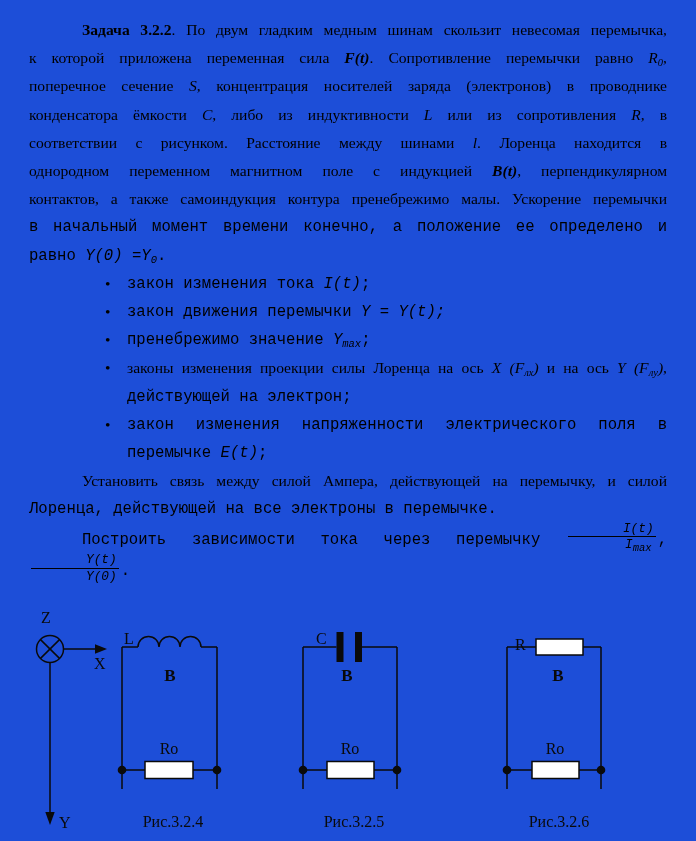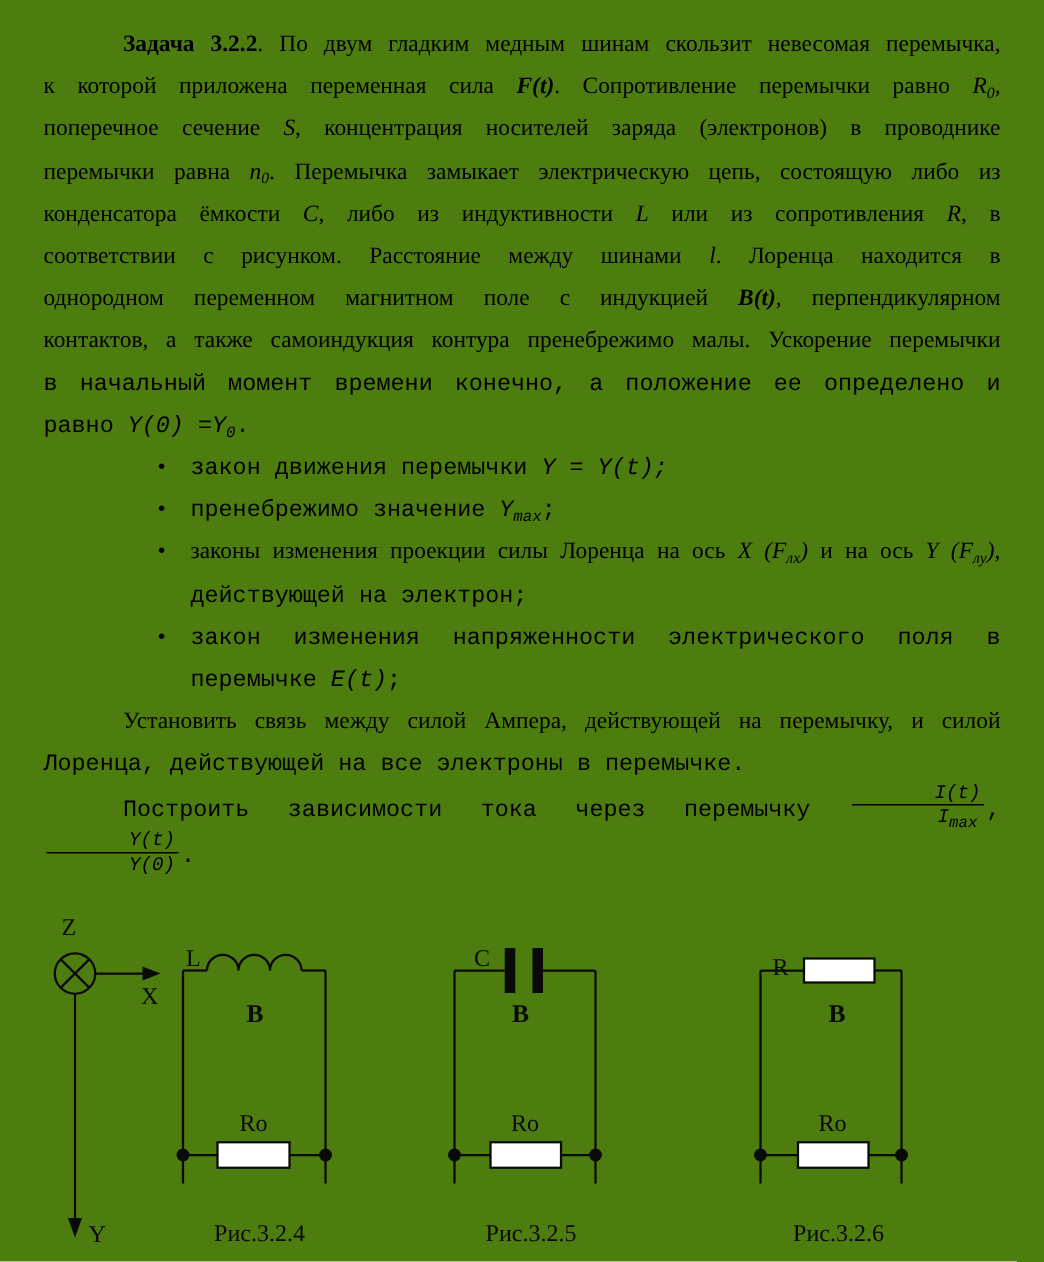--- a/index.html
+++ b/index.html
@@ -1,17 +1,17 @@
 <!DOCTYPE html>
 <html><head>
 <meta charset="utf-8">
 <style>
   html,body{margin:0;padding:0;background:#ffffff;}
   .page{
-    position:relative;width:696px;height:841px;background:#4d7c0f;
+    position:relative;width:696px;height:841px;background:#1d4ed8;
     font-family:"Liberation Serif", serif;color:#000;overflow:hidden;
   }
   .doc{position:absolute;left:29px;top:16px;width:638px;font-size:15.6px;}
   .jline{text-align:justify;text-align-last:justify;line-height:28.2px;white-space:normal;}
   .jline.last{text-align-last:auto;font-family:Liberation Mono, monospace;}
   .jline.indent{text-indent:53px;}
   .it{font-style:italic;}
   .bd{font-weight:700;}
   sub{font-size:10.5px;line-height:0;vertical-align:-3px;}
   ul.blist{margin:0;padding:0;list-style:none;}
@@ -35,28 +35,30 @@
 </head>
 <body>
 
 <div class="page">
 
   <div class="doc">
     <div class="para">
         <div class="jline indent"><span class="bd">Задача  3.2.2</span><span>. По двум гладким медным шинам скользит невесомая перемычка,</span></div>
         <div class="jline"><span>к которой приложена переменная сила </span><span class="it bd">F(t)</span><span>. Сопротивление перемычки равно </span><span class="it">R</span><sub class="it">0</sub><span>,</span></div>
         <div class="jline"><span>поперечное сечение </span><span class="it">S</span><span>, концентрация носителей заряда (электронов) в проводнике</span></div>
-        <div class="jline"><span>перемычки равна </span><span class="it">n</span><sub class="it">0</sub><span>. Перемычка замыкает электрическую цепь, состоящую либо из</span></div>
         <div class="jline"><span>конденсатора ёмкости </span><span class="it">C</span><span>, либо из индуктивности </span><span class="it">L</span><span> или из сопротивления </span><span class="it">R</span><span>, в</span></div>
         <div class="jline"><span>соответствии с рисунком. Расстояние между шинами </span><span class="it">l</span><span>. Лоренца находится в</span></div>
         <div class="jline"><span>однородном переменном магнитном поле с индукцией </span><span class="it bd">B(t)</span><span>, перпендикулярном</span></div>
         <div class="jline"><span>контактов, а также самоиндукция контура пренебрежимо малы. Ускорение перемычки</span></div>
         <div class="jline last"><span>в начальный момент времени конечно, а положение ее определено и равно </span><span class="it">Y(0) =Y</span><sub class="it">0</sub><span>.</span></div>
       </div>
     <ul class="blist">
+      <li data-bullet="•">
+          <div class="jline last"><span>закон изменения тока </span><span class="it">I(t)</span><span>;</span></div>
+        </li>
       <li data-bullet="•">
           <div class="jline last"><span>закон движения перемычки </span><span class="it">Y = Y(t);</span></div>
         </li>
       <li data-bullet="•">
           <div class="jline last"><span>пренебрежимо значение </span><span class="it">Y</span><sub class="it">max</sub><span>;</span></div>
         </li>
       <li data-bullet="•">
           <div class="jline"><span>законы изменения проекции силы Лоренца на ось </span><span class="it">X (F</span><sub class="it">лx</sub><span class="it">)</span><span> и на ось </span><span class="it">Y (F</span><sub class="it">лy</sub><span class="it">)</span><span>,</span></div>
           <div class="jline last"><span>действующей на электрон;</span></div>
         </li>

